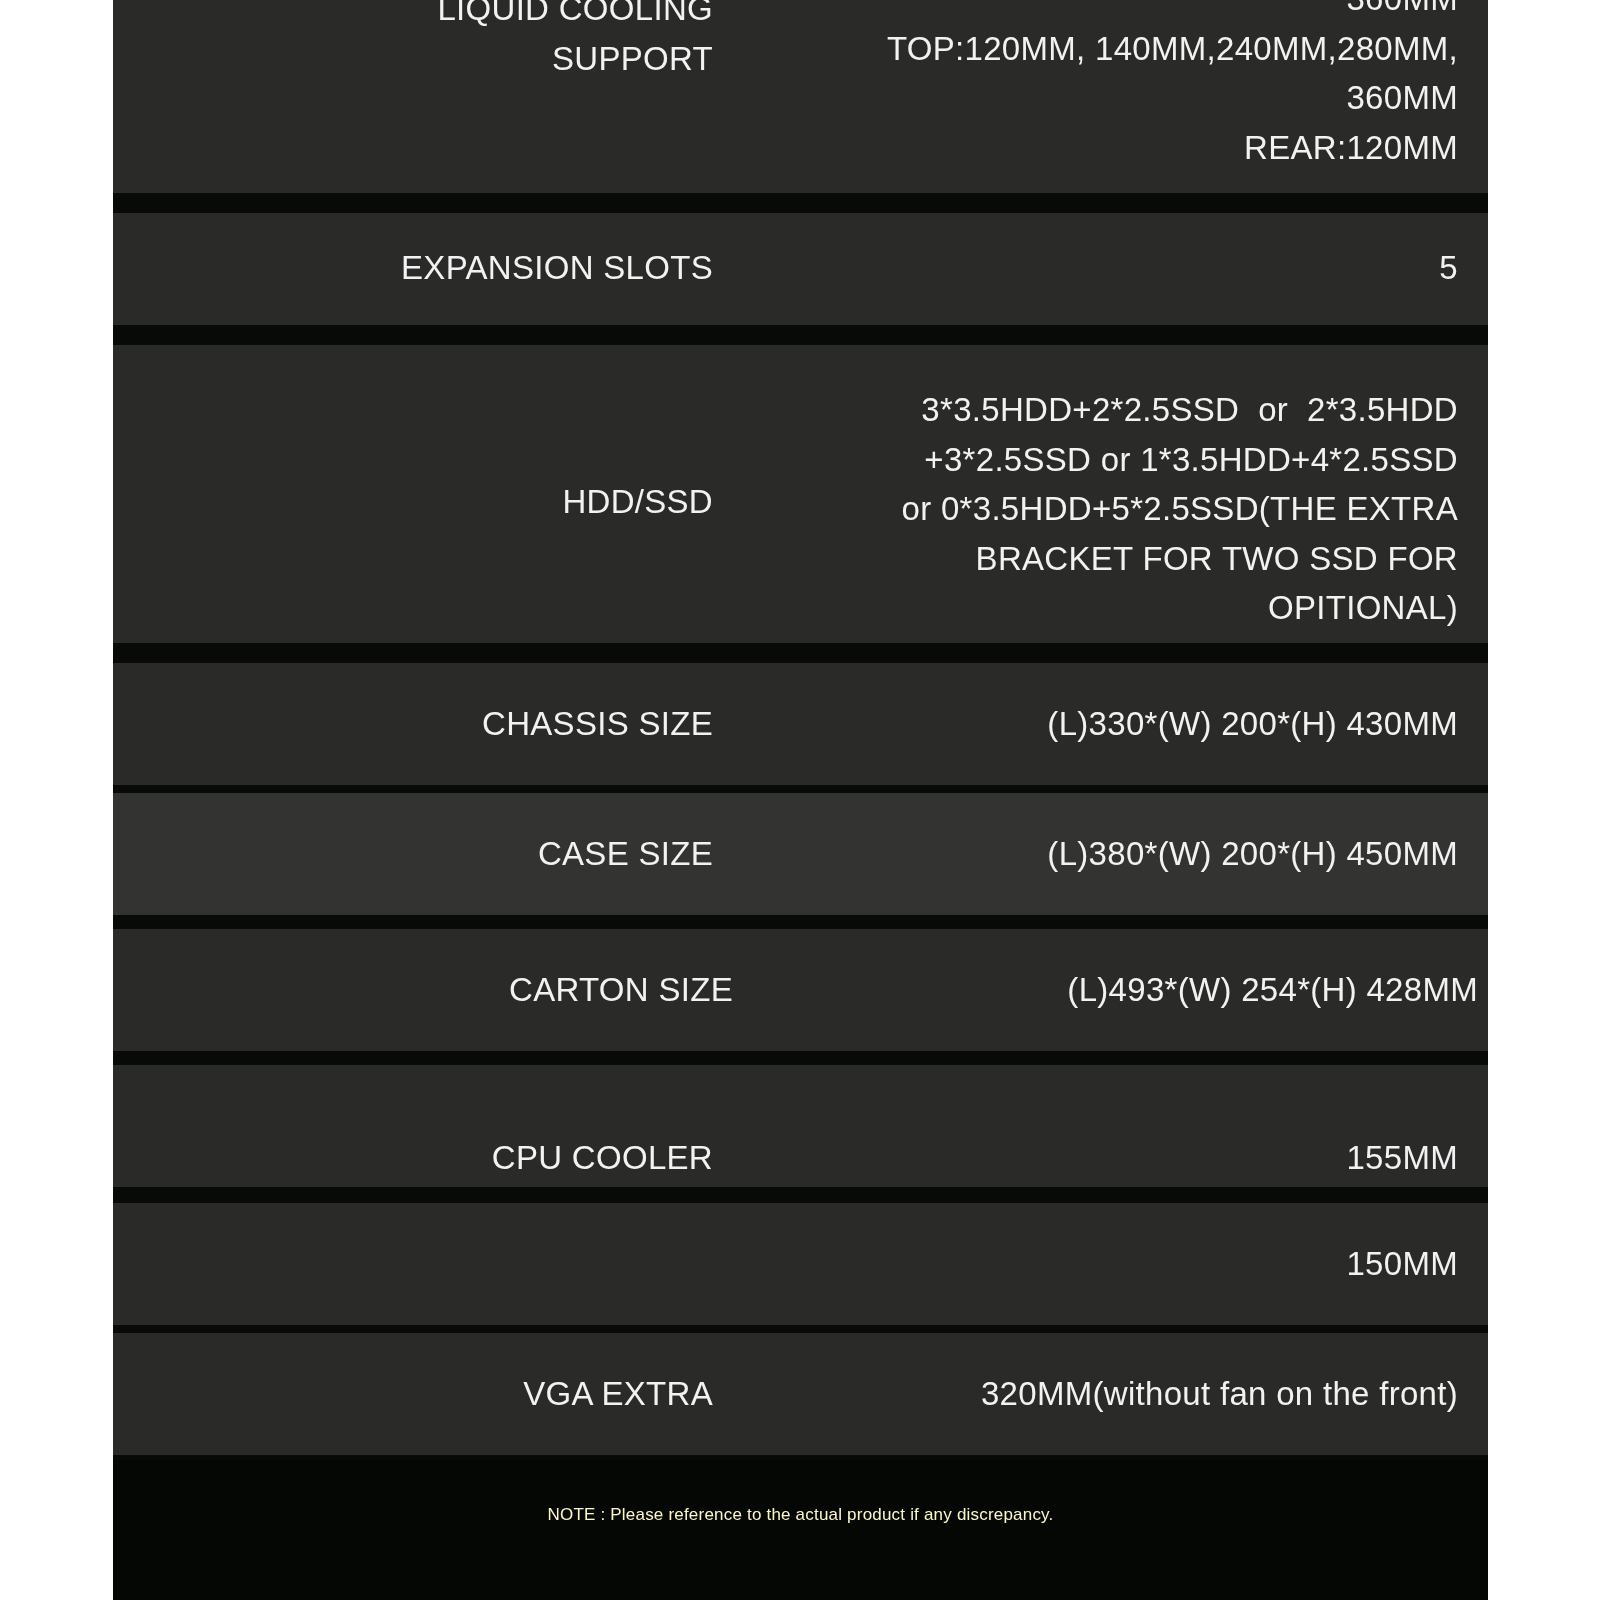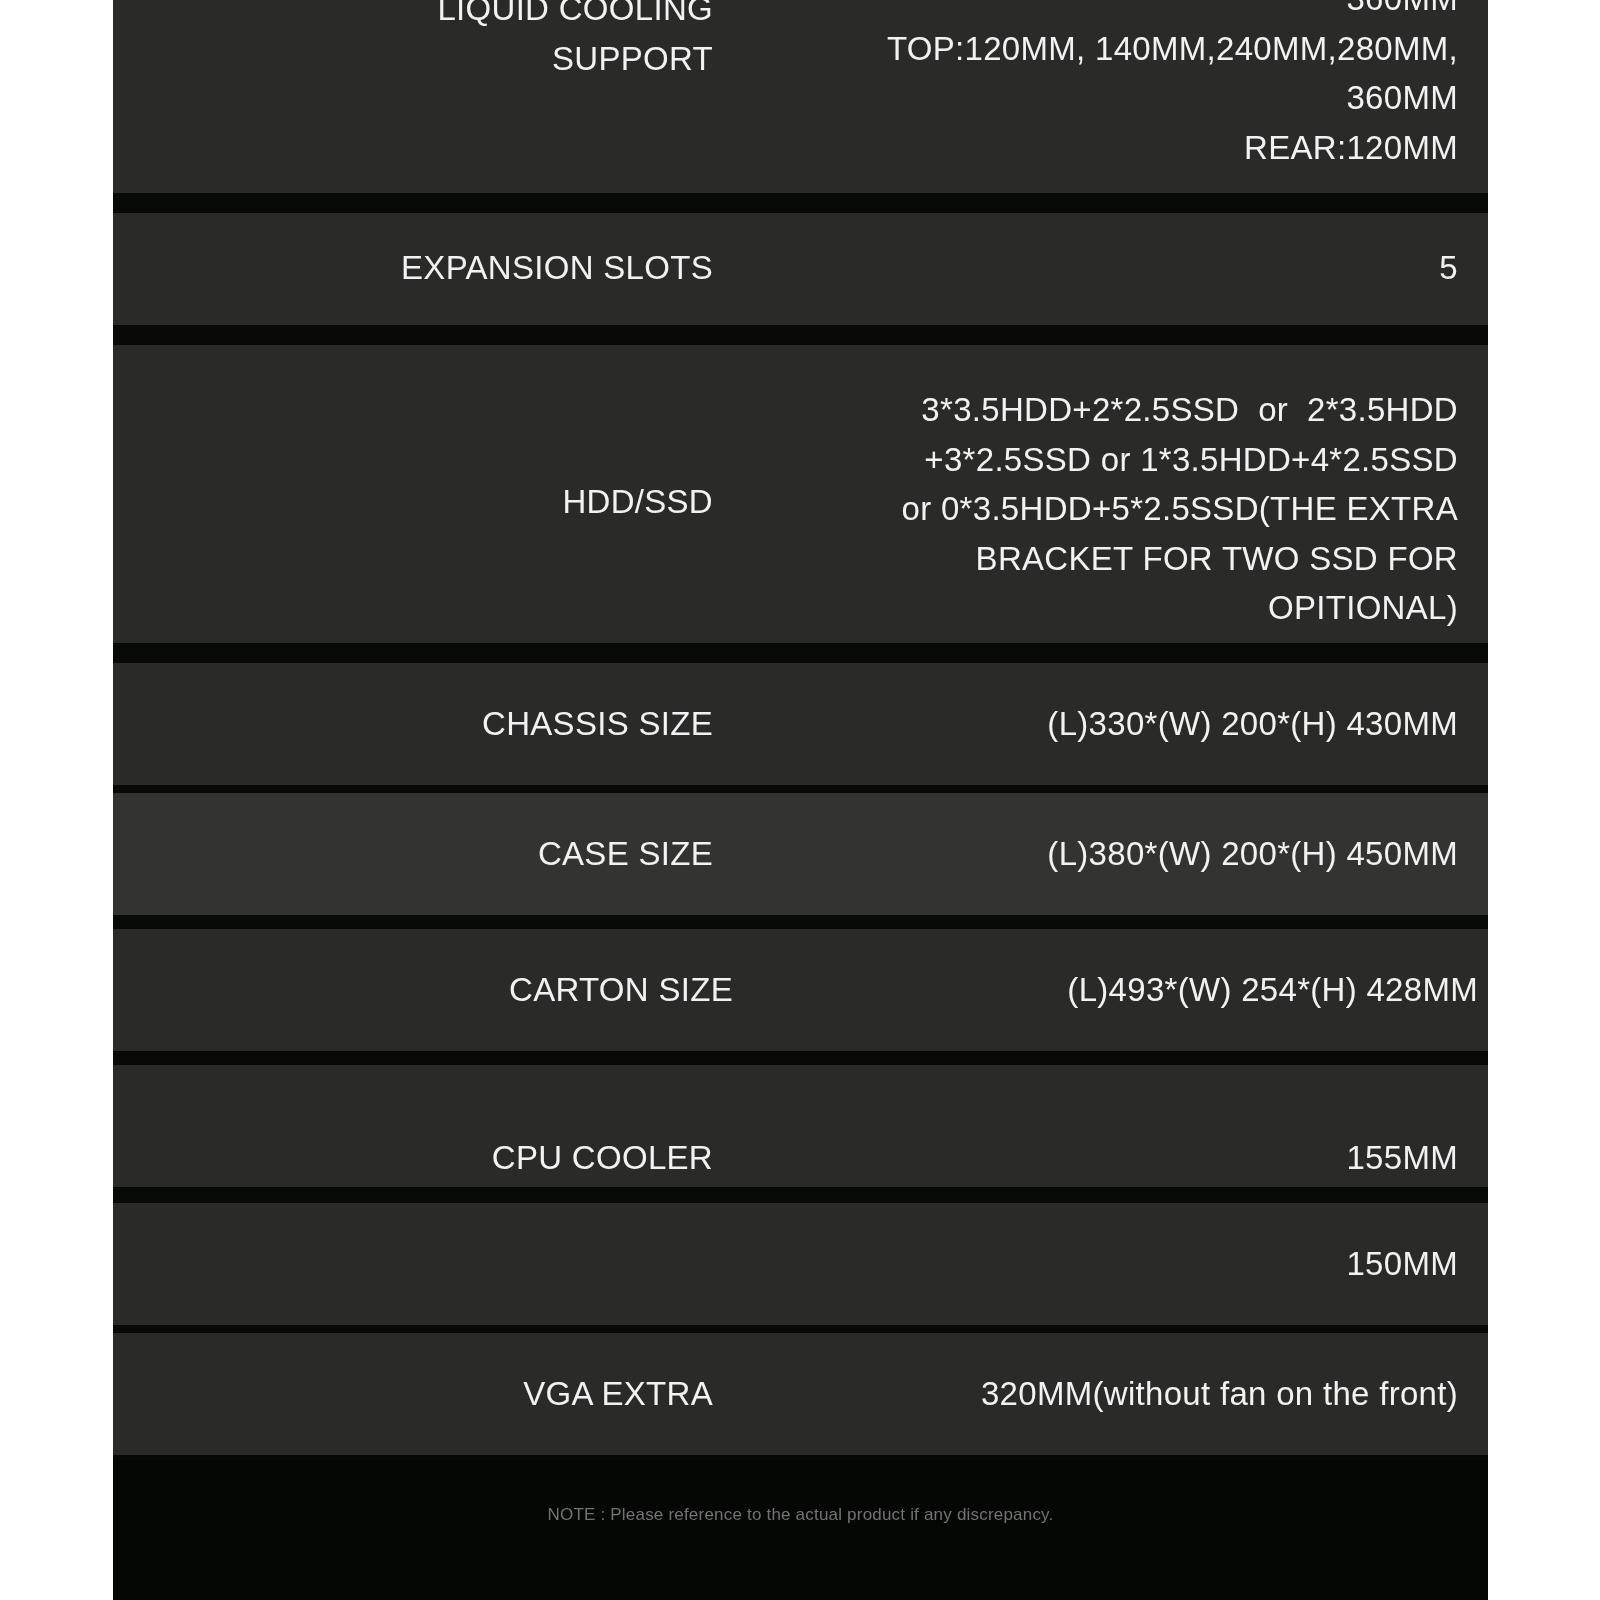--- a/index.html
+++ b/index.html
@@ -100,21 +100,21 @@
     width:1375px;
     height:140px;
     background:#050705;
   }
   #footer-note {
     position:absolute;
     top:45px;
     left:0;
     width:100%;
     text-align:center;
-    color:#737373;
+    color:#fef9c3;
     font-size:17px;
     letter-spacing:0.2px;
   }
 </style>
 </head>
 <body>
 
 <div id="spec-panel">
 
   <div class="spec-row" id="row-liquid-cooling">

